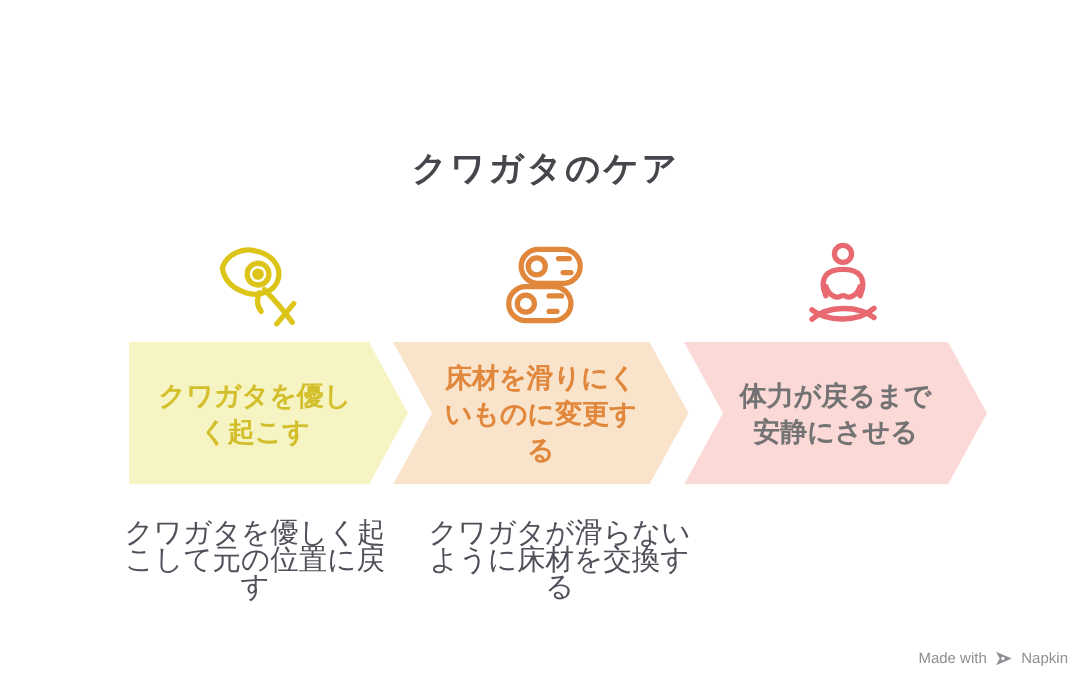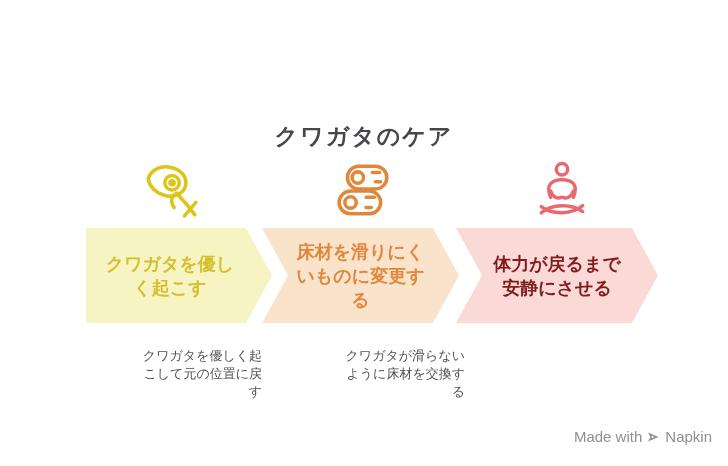--- a/index.html
+++ b/index.html
@@ -18,21 +18,20 @@
   .title {
     position: absolute;
     top: 97px;
     left: 0;
     width: 728px;
     text-align: center;
     font-size: 23px;
     font-weight: bold;
     letter-spacing: 2px;
     color: #46464C;
-    margin-top: 24px;
   }
   .step-icon {
     position: absolute;
     top: 161px;
     width: 58px;
     height: 58px;
   }
   .icon-1 { left: 142px; }
   .icon-2 { left: 334px; }
   .icon-3 { left: 533px; }
@@ -66,37 +65,37 @@
   .arrow-3 {
     left: 456px;
     width: 202px;
     padding: 0 32px;
     clip-path: polygon(0 0, calc(100% - 26px) 0, 100% 50%, calc(100% - 26px) 100%, 0 100%, 26px 50%);
   }
   .desc {
     position: absolute;
     top: 347px;
     width: 184px;
-    text-align: right;
-    font-size: 13px;
+    text-align: center;
+    font-size: 19px;
     line-height: 18px;
     color: #50505A;
     white-space: pre-line;
   }
   .desc-1 { left: 78px; }
   .desc-2 { left: 281px; }
   .desc-3 { left: 468px; }
   .footer {
     position: absolute;
     right: 16px;
     bottom: 21px;
     display: flex;
     align-items: center;
     gap: 5px;
-    font-size: 15px;
+    font-size: 10px;
     color: #8F8F94;
     justify-content: center;
   }
   .footer svg { display: block; }
 </style>
 </head>
 <body>
 
 <div class="canvas">
 
@@ -139,21 +138,21 @@
 
   <div class="arrow arrow-1" style="background-color: rgb(247, 244, 195); color: rgb(211, 191, 43); font-family: Liberation Serif, serif;">
     <span>クワガタを優し
 く起こす</span>
   </div>
   <div class="arrow arrow-2" style="background-color: rgb(250, 227, 203); color: rgb(225, 135, 60);">
     <span>床材を滑りにく
 いものに変更す
 る</span>
   </div>
-  <div class="arrow arrow-3" style="background-color: rgb(251, 217, 215); color: #7f1d1d;">
+  <div class="arrow arrow-3" style="background-color: rgb(251, 217, 215); color: #737373;">
     <span>体力が戻るまで
 安静にさせる</span>
   </div>
 
   <div class="desc desc-1">クワガタを優しく起
 こして元の位置に戻
 す</div>
   <div class="desc desc-2">クワガタが滑らない
 ように床材を交換す
 る</div>

